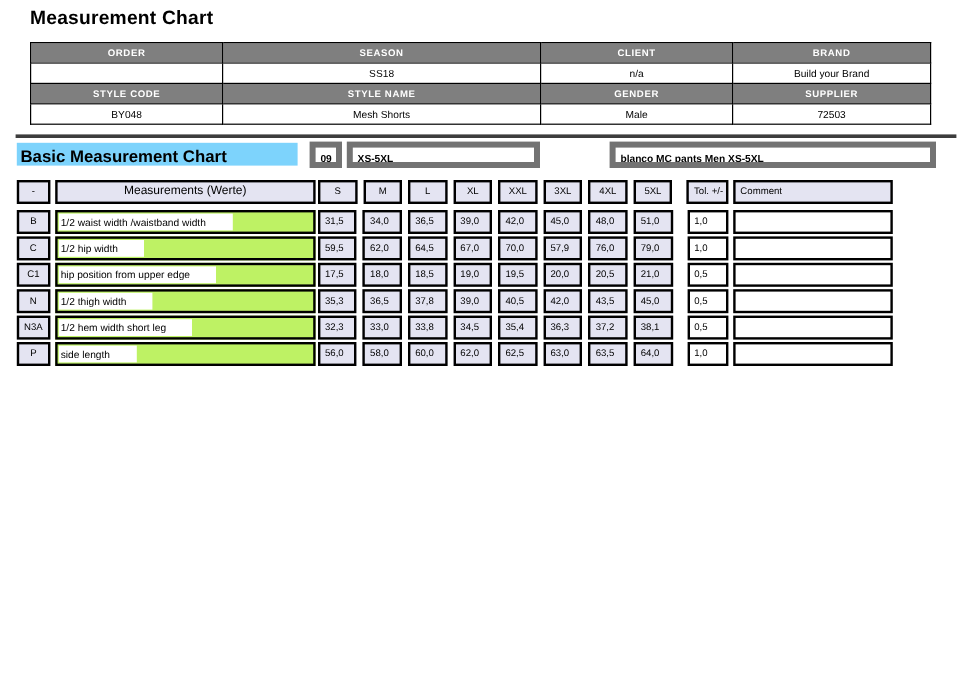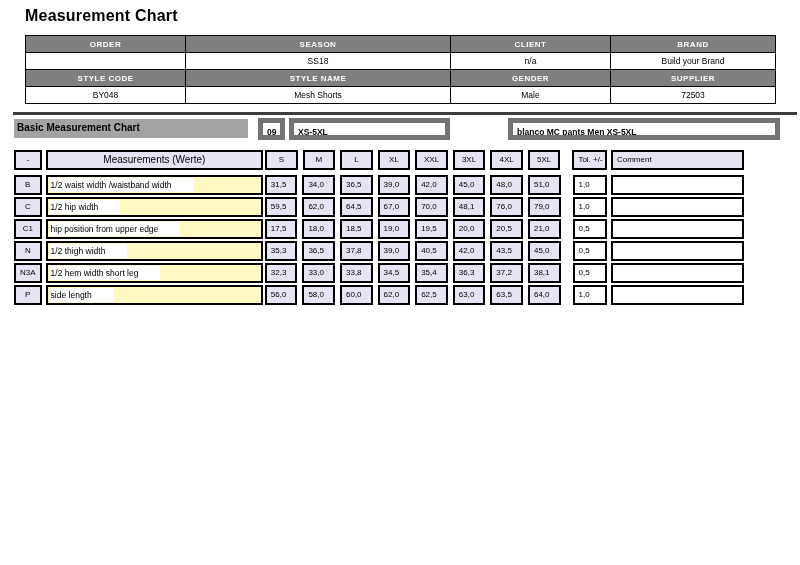--- a/index.html
+++ b/index.html
@@ -28,42 +28,42 @@
   }
   .info-table td.val { font-weight:normal; font-size:8.5px; }
 
   
   .divider { position:absolute; left:13px; top:112px; width:784px; height:3px; background:#3d3d3d; }
 
   
   .section { position:absolute; left:14px; top:118px; width:782px; height:22px; }
   .sec-label {
     position:absolute; left:0; top:1px; width:234px; height:19px;
-    background:#a3a3a3; font-weight:bold; font-size:10px; padding:3px 0 0 3px;
+    background:#7dd3fc; font-weight:bold; font-size:14px; padding:3px 0 0 3px;
   }
   .sec-box {
     position:absolute; top:0; height:22px; background:#fff;
     border:5px solid #737373; font-weight:bold; font-size:8.5px;
     padding:4px 0 0 4px; white-space:nowrap; overflow:hidden;
   }
   #box-code { left:244px; width:27px; }
   #box-size { left:275px; width:161px; }
   #box-desc { left:494px; width:272px; }
 
   
   .meas-table { position:absolute; left:14px; top:150px; width:730px; }
   .mrow { display:flex; height:20px; margin-top:2px; }
   .mrow.header { margin-top:0; }
   .mrow.header + .mrow.data { margin-top:5px; }
   .cell {
     border:2px solid #000; height:20px; font-size:8px;
     line-height:14px; padding:1px 2px 0 2px; overflow:hidden; white-space:nowrap;
   }
   .lav   { background:#e4e4f2; }
-  .gray  { background:#fef9c3; }
+  .gray  { background:#bef264; }
   .white { background:#fff; }
   .center{ text-align:center; padding-left:0; padding-right:0; }
   .left  { text-align:left; padding-left:4px; }
   .c-code    { width:28px; }
   .c-name    { width:221px; margin-left:4px; }
   .c-size    { width:33px; margin-left:5px; }
   .c-size.first { margin-left:2px; }
   .c-tol     { width:35px; margin-left:12px; }
   .c-comment { width:135px; margin-left:4px; }
   .hdr-name  { font-size:10px; }
@@ -155,21 +155,21 @@
         <div class="cell c-comment white left"></div>
       </div>
       <div class="mrow data">
         <div class="cell c-code lav center">C</div>
         <div class="cell c-name gray"><span class="name-fill">1/2 hip width</span></div>
         <div class="cell c-size lav left first">59,5</div>
         <div class="cell c-size lav left">62,0</div>
         <div class="cell c-size lav left">64,5</div>
         <div class="cell c-size lav left">67,0</div>
         <div class="cell c-size lav left">70,0</div>
-        <div class="cell c-size lav left">48,1</div>
+        <div class="cell c-size lav left">57,9</div>
         <div class="cell c-size lav left">76,0</div>
         <div class="cell c-size lav left">79,0</div>
         <div class="cell c-tol white left">1,0</div>
         <div class="cell c-comment white left"></div>
       </div>
       <div class="mrow data">
         <div class="cell c-code lav center">C1</div>
         <div class="cell c-name gray"><span class="name-fill">hip position from upper edge</span></div>
         <div class="cell c-size lav left first">17,5</div>
         <div class="cell c-size lav left">18,0</div>

